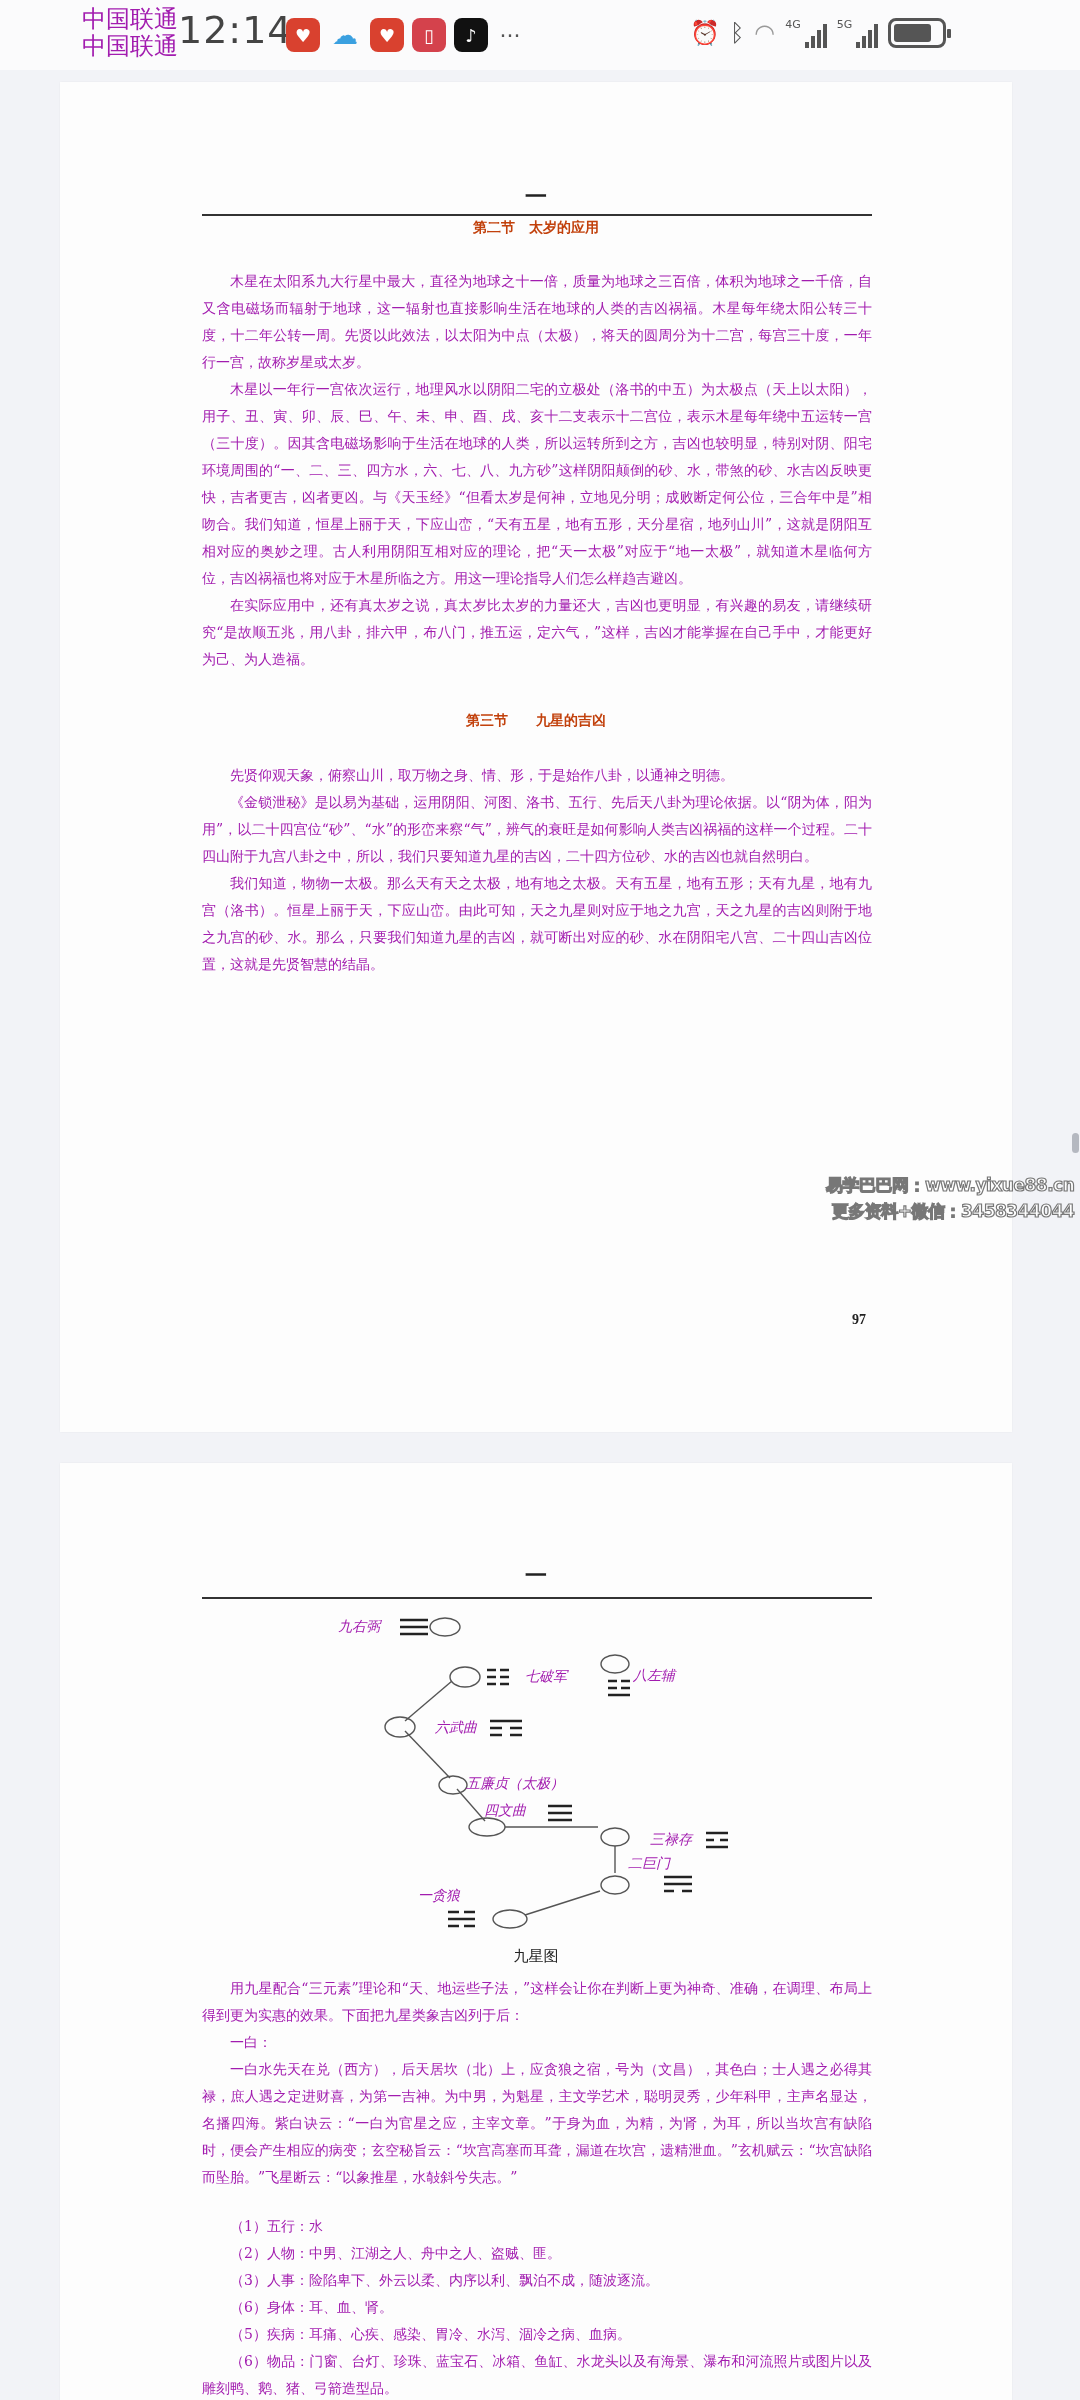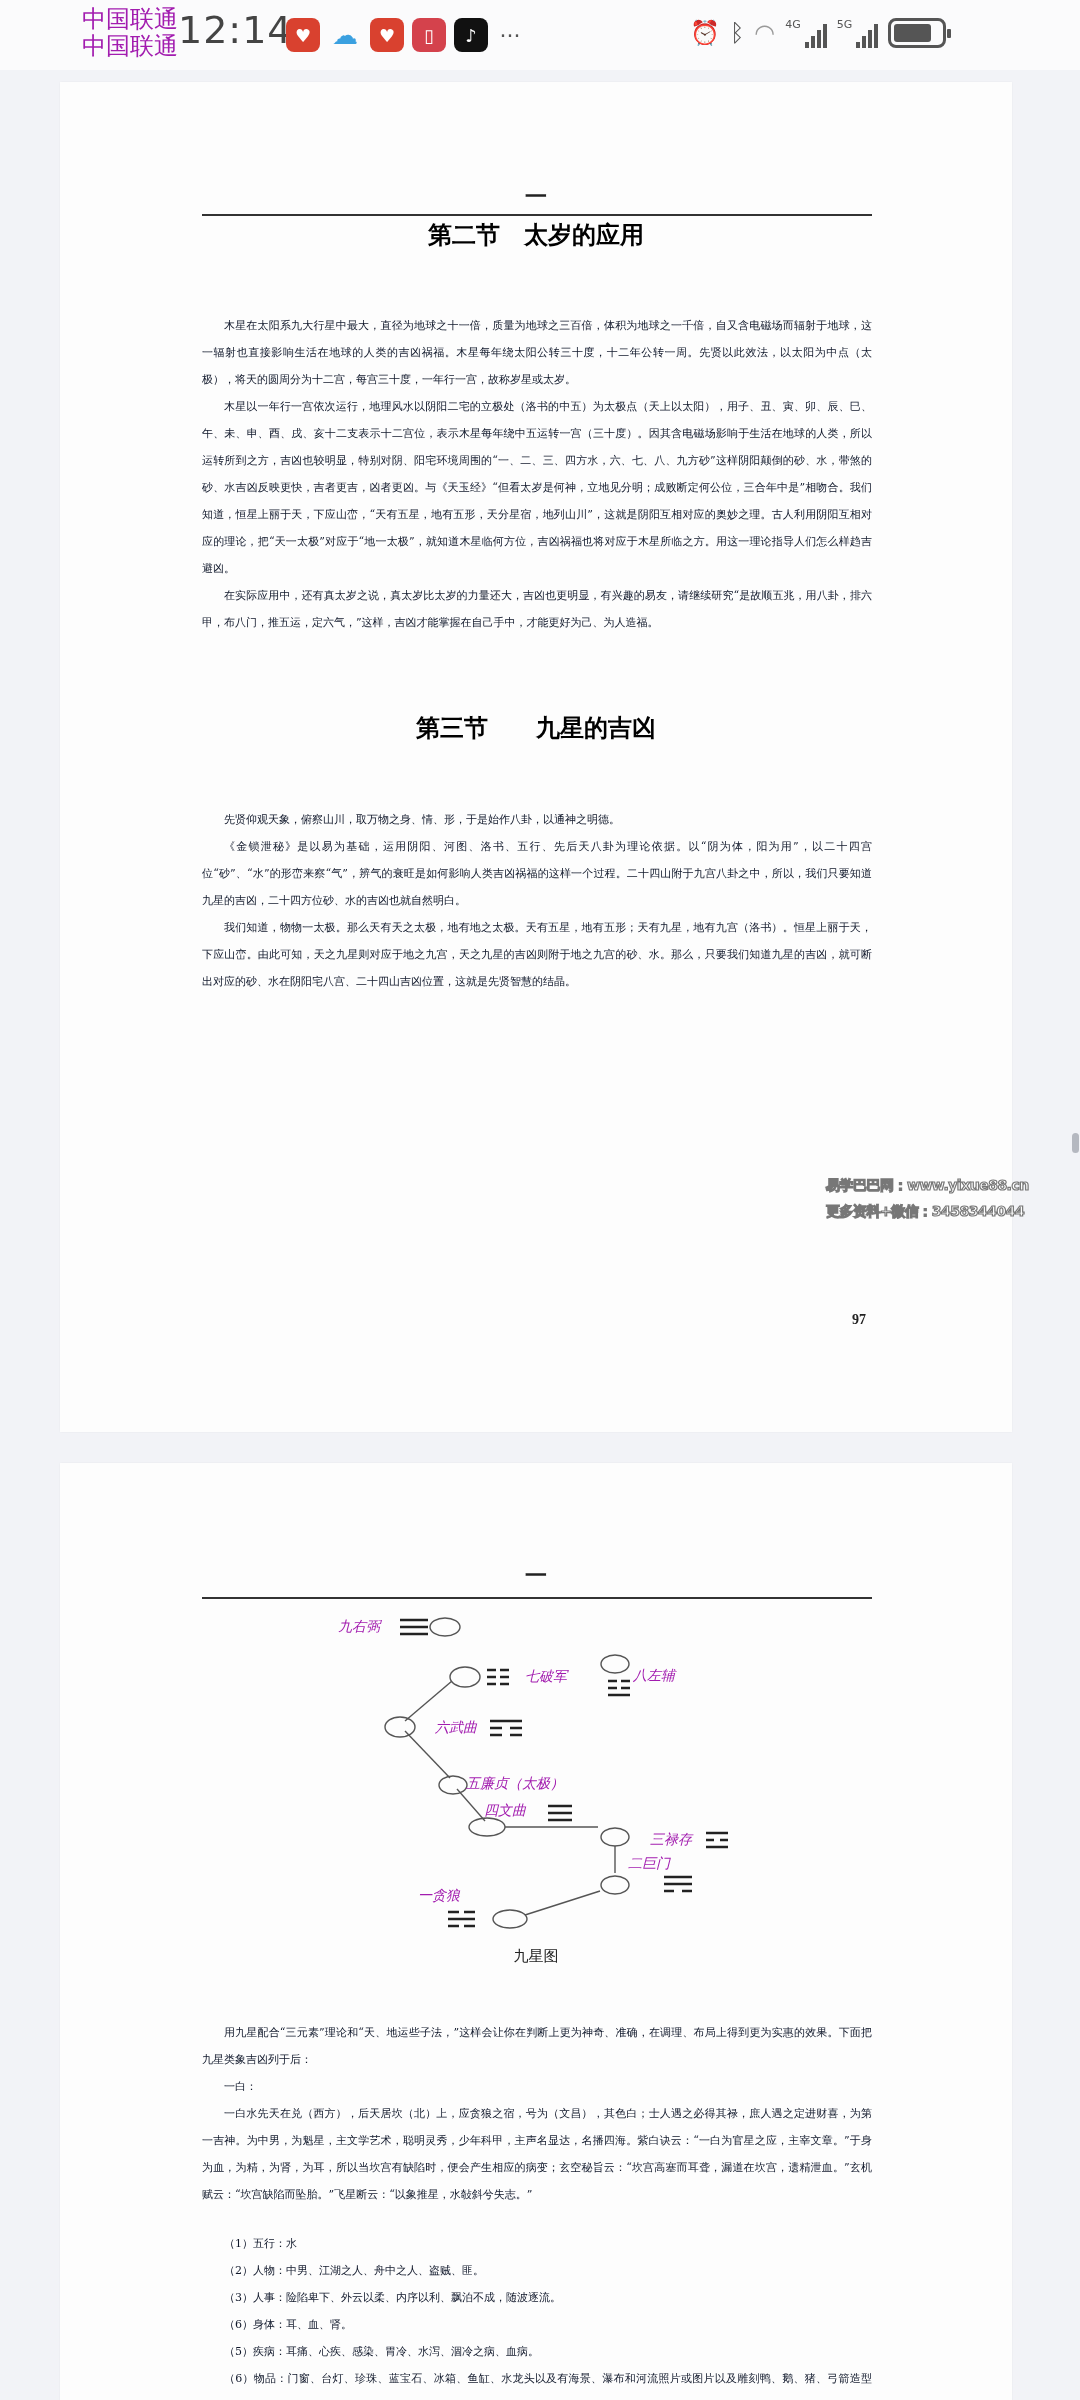--- a/index.html
+++ b/index.html
@@ -25,32 +25,32 @@
   .battery { width: 58px; height: 30px; border: 3px solid #555; border-radius: 8px; padding: 3px; position: relative; }
   .battery .lvl { width: 80%; height: 100%; background: #555; border-radius: 3px; }
   .battery::after { content: ""; position: absolute; right: -8px; top: 8px; width: 4px; height: 9px; background: #555; border-radius: 1px; }
 
   
   .page { position: absolute; left: 60px; width: 952px; background: #fdfdfd; box-shadow: 0 0 2px rgba(0,0,0,0.05); }
   .page1 { top: 82px; height: 1350px; }
   .page2 { top: 1463px; height: 940px; }
   .chapter-mark { position: absolute; left: 0; width: 100%; text-align: center; font-family: "DejaVu Sans", sans-serif; font-weight: bold; font-size: 22px; }
   .rule { position: absolute; left: 142px; width: 670px; height: 2px; background: #333; }
-  .section-title { position: absolute; left: 0; width: 100%; text-align: center; font-family: "DejaVu Sans", sans-serif; font-weight: bold; font-size: 24px; color: #000000; }
-  .para-block { position: absolute; left: 142px; width: 670px; font-size: 11px; line-height: 27px; color: #0f172a; text-align: justify; margin-top: 44px; }
+  .section-title { position: absolute; left: 0; width: 100%; text-align: center; font-family: "DejaVu Sans", sans-serif; font-weight: bold; font-size: 14px; color: #c2410c; }
+  .para-block { position: absolute; left: 142px; width: 670px; font-size: 14px; line-height: 27px; color: #a21caf; text-align: justify; }
   .para-block p { text-indent: 2em; }
   .page-num { position: absolute; font-family: "Liberation Serif", serif; font-weight: bold; font-size: 14px; }
 
   
   .diagram { position: absolute; left: 0; top: 0; width: 952px; height: 520px; }
   .diag-label { position: absolute; font-family: "DejaVu Sans", sans-serif; font-size: 14px; color: #a21caf; white-space: nowrap; font-style: italic; }
   .diag-caption { position: absolute; left: 0; width: 100%; text-align: center; font-size: 15px; }
 
   
-  .watermark { position: absolute; left: 826px; top: 1172px; font-family: "DejaVu Sans", sans-serif; font-size: 14px; line-height: 26px; color: #fff; -webkit-text-stroke: 1.2px #777; font-weight: bold; white-space: nowrap; letter-spacing: -0.5px; }
+  .watermark { position: absolute; left: 826px; top: 1172px; font-family: "DejaVu Sans", sans-serif; font-size: 17px; line-height: 26px; color: #fff; -webkit-text-stroke: 1.2px #777; font-weight: bold; white-space: nowrap; letter-spacing: -0.5px; text-align: right; }
   .scroll-thumb { position: absolute; left: 1072px; top: 1133px; width: 7px; height: 20px; background: #b5b8c0; border-radius: 4px; }
 </style>
 </head>
 <body>
 
 <div class="statusbar">
   <div class="carrier">
     <div>中国联通</div>
     <div>中国联通</div>
   </div>

